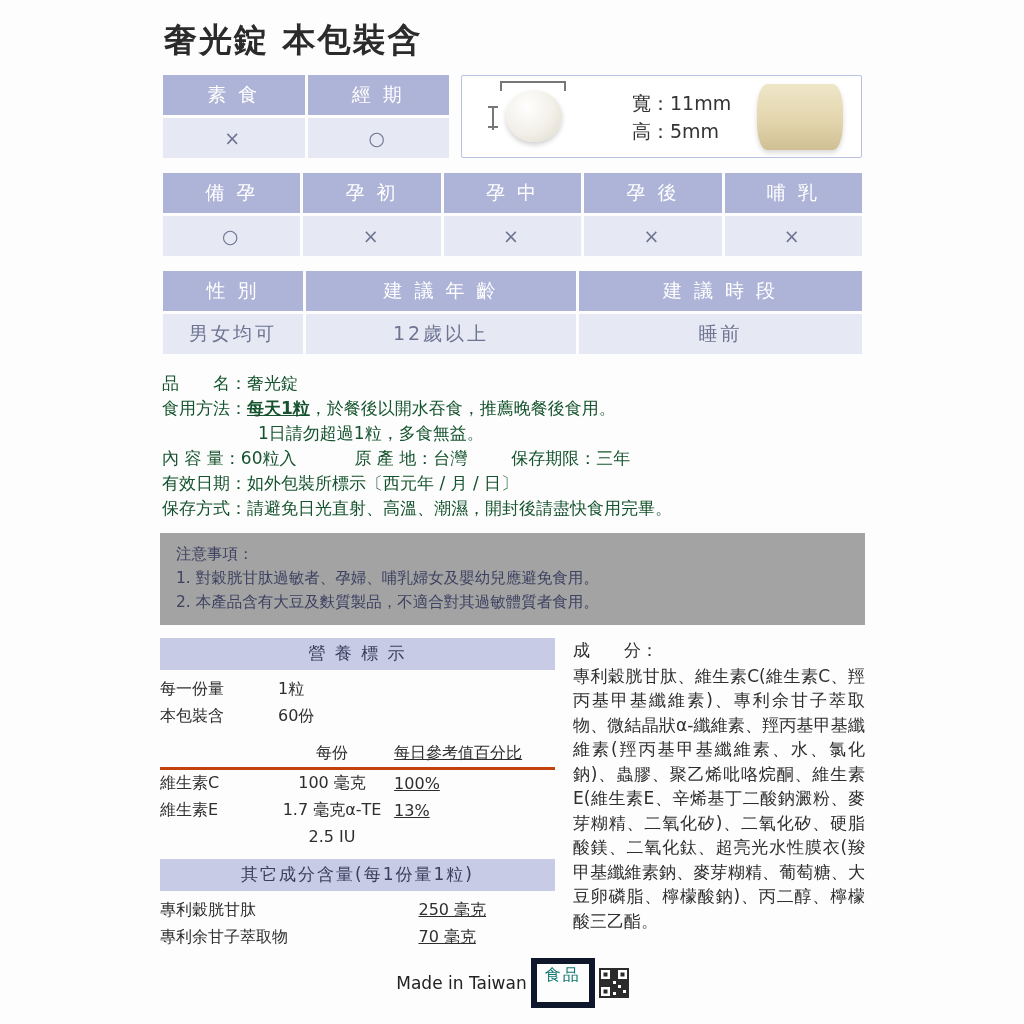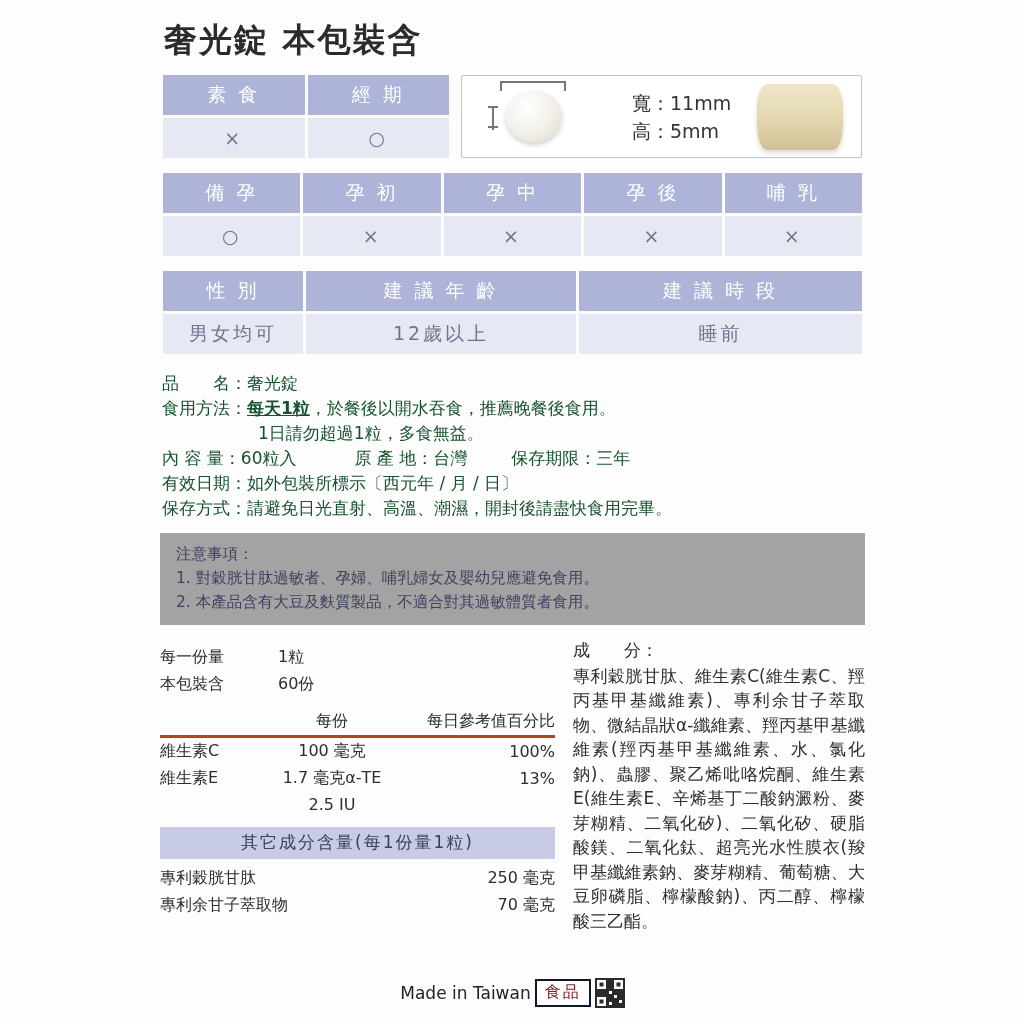--- a/index.html
+++ b/index.html
@@ -111,36 +111,36 @@
     background: #c7cbe6;
     color: #3b3f5c;
     text-align: center;
     font-size: 17px;
     letter-spacing: 2px;
     padding: 4px 0 5px 0;
   }
   .nutri { width: 100%; font-size: 16px; color: #2e2e2e; border-collapse: collapse; }
   .nutri td { padding: 3px 0; }
   .rule-top td { border-top: 3px solid #c2410c; }
-  .r { text-align: right; }
+  .r { text-align: left; text-decoration: underline; }
   .c { text-align: center; }
   .mt6 { margin-top: 6px; }
   .mt10 { margin-top: 10px; }
   .ing-title { margin-bottom: 1px; }
   .ing-body { text-align: justify; }
 
   
   .footer {
     position: absolute; bottom: 16px; left: 0; width: 705px;
     display: flex; align-items: center; justify-content: center; gap: 4px;
   }
   .made { font-size: 17px; color: #222; }
   .foodbox {
-    border: 2px solid #0f172a; padding: 1px 8px 2px 8px;
-    font-size: 16px; color: #7f1d1d; letter-spacing: 2px;
+    border: 6px solid #0f172a; padding: 1px 8px 16px 8px;
+    font-size: 16px; color: #0f766e; letter-spacing: 2px;
   }
   .qr { width: 30px; height: 30px; }
 </style>
 </head>
 <body>
 
 <div id="page">
   <div class="sheet">
 
     <div class="title">奢光錠 本包裝含</div>
@@ -229,20 +229,21 @@
     </div>
 
     <div class="notice">
       <div>注意事項：</div>
       <div>1. 對穀胱甘肽過敏者、孕婦、哺乳婦女及嬰幼兒應避免食用。</div>
       <div>2. 本產品含有大豆及麩質製品，不適合對其過敏體質者食用。</div>
     </div>
 
     <div class="bottom">
       <div class="col-left">
+        <div class="bar">營 養 標 示</div>
 
         <table class="nutri mt6">
           <tbody>
               <tr>
             <td style="width:118px;">每一份量</td>
             <td>1粒</td>
           </tr>
           <tr>
             <td>本包裝含</td>
             <td>60份</td>

